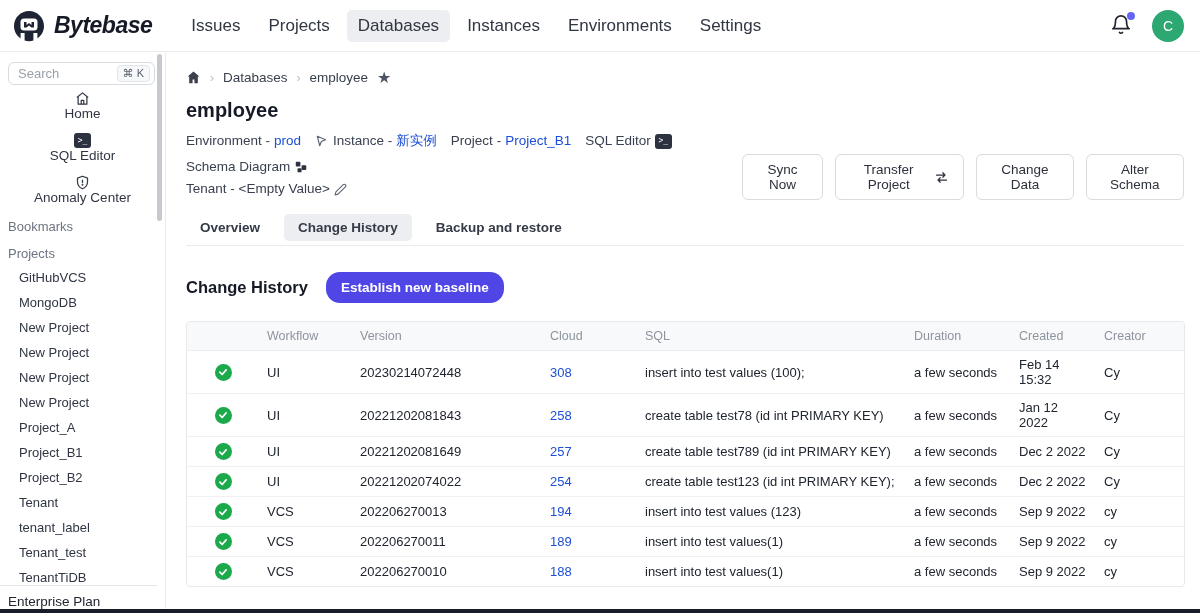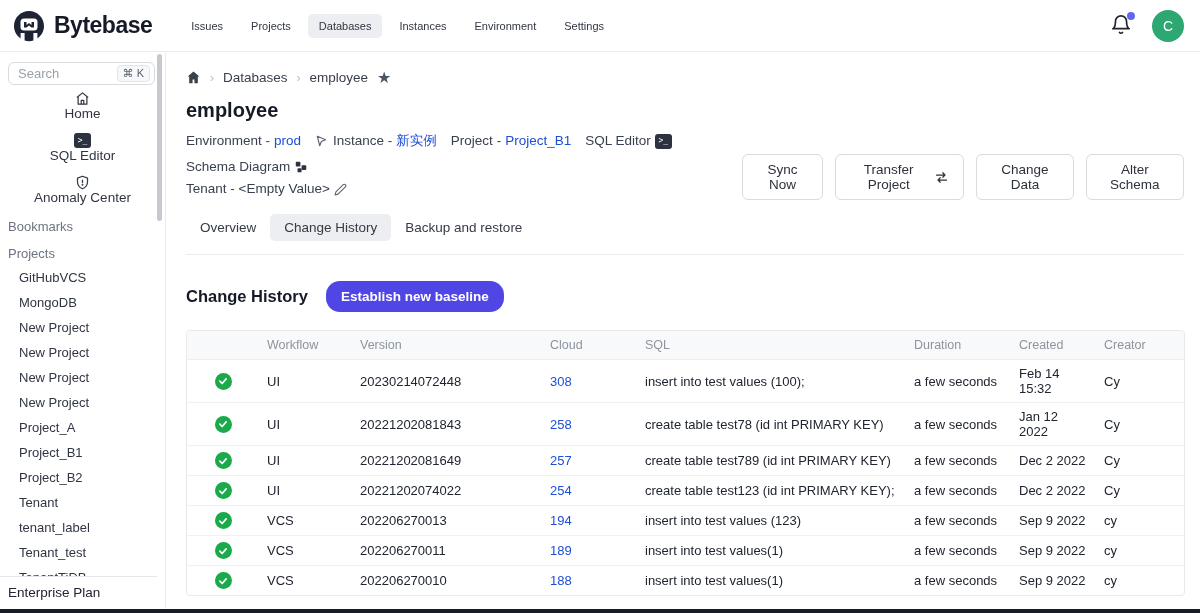--- a/index.html
+++ b/index.html
@@ -3,24 +3,24 @@
 <meta charset="utf-8">
 <style>
   * { margin:0; padding:0; box-sizing:border-box; }
   html,body { width:1200px; height:613px; overflow:hidden; background:#fff;
     font-family:"Liberation Sans","DejaVu Sans",sans-serif; color:#1f2430; }
   .app { position:relative; width:1200px; height:613px; background:#fff; overflow:hidden; }
 
   
   .topbar { height:52px; display:flex; align-items:center; padding:0 16px 0 12px;
     border-bottom:1px solid #e9ebee; background:#fff; }
-  .brand { display:flex; align-items:center; gap:8px; margin-right:28px; }
+  .brand { display:flex; align-items:center; gap:8px; margin-right:28px;font-style:italic; }
   .brand-name { font-size:23px; font-weight:bold; color:#161a26; letter-spacing:-0.5px; }
   .mainnav { display:flex; align-items:center; gap:6px; flex:1; }
-  .nav-item { font-size:11px; color:#303642; padding:6px 11px; border-radius:5px; cursor:pointer; }
+  .nav-item { font-size:17px; color:#303642; padding:6px 11px; border-radius:5px; cursor:pointer; }
   .nav-item.active { background:#eceef1; }
   .top-right { display:flex; align-items:center; gap:18px; }
   .bell-wrap { position:relative; width:24px; height:24px; }
   .bell-dot { position:absolute; top:-2px; right:-1px; width:8px; height:8px; border-radius:50%; }
   .avatar { width:32px; height:32px; border-radius:50%; color:#fff; font-size:14px;
     display:flex; align-items:center; justify-content:center; }
 
   
   .body-row { display:flex; height:557px; }
   .sidebar { position:relative; width:166px; border-right:1px solid #e9ebee; padding:10px 0 0 0; height:100%; }
@@ -30,21 +30,21 @@
   .search-box { margin:0 10px 0 8px; height:23px; border:1px solid #d8dbe0; border-radius:6px;
     display:flex; align-items:center; padding:0 4px 0 9px; justify-content:space-between; background:#fff; }
   .search-ph { font-size:13px; color:#9aa1ab; }
   .kbd { font-size:11px; color:#5b6371; border:1px solid #e0e3e8; background:#f7f8f9;
     border-radius:4px; padding:1px 5px; }
   .side-item { display:flex; align-items:center; padding:6px 14px; font-size:13.5px;
     color:#2f3542; cursor:pointer;flex-direction:column; }
   .side-section { padding:8px 14px 4px 8px; font-size:13px; color:#6d7480; }
   .proj-item { padding:5px 14px 5px 19px; font-size:13px; color:#2f3542; cursor:pointer; }
   .side-bottom { position:absolute; left:0; right:8px; bottom:0; border-top:1px solid #e4e7eb;
-    padding:8px 8px 9px 8px; font-size:13.5px; color:#20252f; background:#fff; }
+    padding:8px 8px 0 8px; font-size:13.5px; color:#20252f; background:#fff; }
   .side-scrollthumb { position:absolute; right:3px; top:2px; width:5px; height:167px;
     background:#c6cad0; border-radius:3px; }
 
   
   .breadcrumb { display:flex; align-items:center; gap:9px; font-size:13.5px; color:#3a404c; margin:4px 0 12px 0; }
   .crumb-sep { color:#b9bec6; font-size:12px; }
   .page-title { font-size:20px; font-weight:bold; color:#161a26; margin-bottom:8px; }
   .header-row { display:flex; justify-content:space-between; align-items:flex-start; }
   .meta { max-width:640px; }
   .meta-line { display:flex; align-items:center; flex-wrap:wrap; gap:4px 14px; font-size:13.5px;
@@ -52,21 +52,21 @@
   .meta-pair { display:flex; align-items:center; gap:4px; white-space:nowrap; }
   .link { color:#1d4ed8; cursor:pointer; }
   .dark-icon-chip { display:inline-flex; width:17px; height:15px; background:#2c3240; border-radius:3px;
     color:#fff; font-size:8px; align-items:center; justify-content:center; font-family:"DejaVu Sans Mono",monospace; }
   .actions { display:flex; gap:12px; margin-top:24px; }
   .btn { display:flex; align-items:center; gap:7px; border:1px solid #d8dbe0; background:#fff;
     color:#2c313c; border-radius:6px; font-size:13.5px; padding:7px 14px; cursor:pointer;
     font-family:inherit; }
 
   
-  .tabs { display:flex; margin-top:14px; border-bottom:1px solid #e9ebee; padding-bottom:13px; }
+  .tabs { display:flex; gap:10px; margin-top:14px; border-bottom:1px solid #e9ebee; padding-bottom:4px;font-weight:bold; }
   .tab { font-size:13.5px; color:#343a46; padding:6px 14px; border-radius:5px; cursor:pointer; }
   .tab.active { background:#eceef1; }
 
   
   .section-head { display:flex; align-items:center; gap:18px; margin:26px 0 18px 0; }
   .section-title { font-size:16.5px; font-weight:bold; color:#161a26; }
   .btn-primary { border:none; color:#fff; border-radius:14px; font-size:13.5px; font-weight:bold;
     padding:8px 15px; cursor:pointer; font-family:inherit; }
 
   
@@ -101,21 +101,21 @@
         </svg>
       </span>
       <span class="brand-name">Bytebase</span>
     </div>
     <div class="mainnav">
 
     <span class="nav-item">Issues</span>
         <span class="nav-item">Projects</span>
         <span class="nav-item active">Databases</span>
         <span class="nav-item">Instances</span>
-        <span class="nav-item">Environment</span>
+        <span class="nav-item">Environments</span>
         <span class="nav-item">Settings</span>
       </div>
     <div class="top-right">
       <span class="bell-wrap">
         <svg width="22" height="22" viewBox="0 0 24 24" fill="none" stroke="#1f2430" stroke-width="1.8" stroke-linecap="round" stroke-linejoin="round">
           <path d="M18 8a6 6 0 0 0-12 0c0 7-3 8-3 8h18s-3-1-3-8"></path>
             <path d="M13.7 20a2 2 0 0 1-3.4 0"></path>
         </svg>
         <span class="bell-dot" style="background:#6366f1"></span>
       </span>

